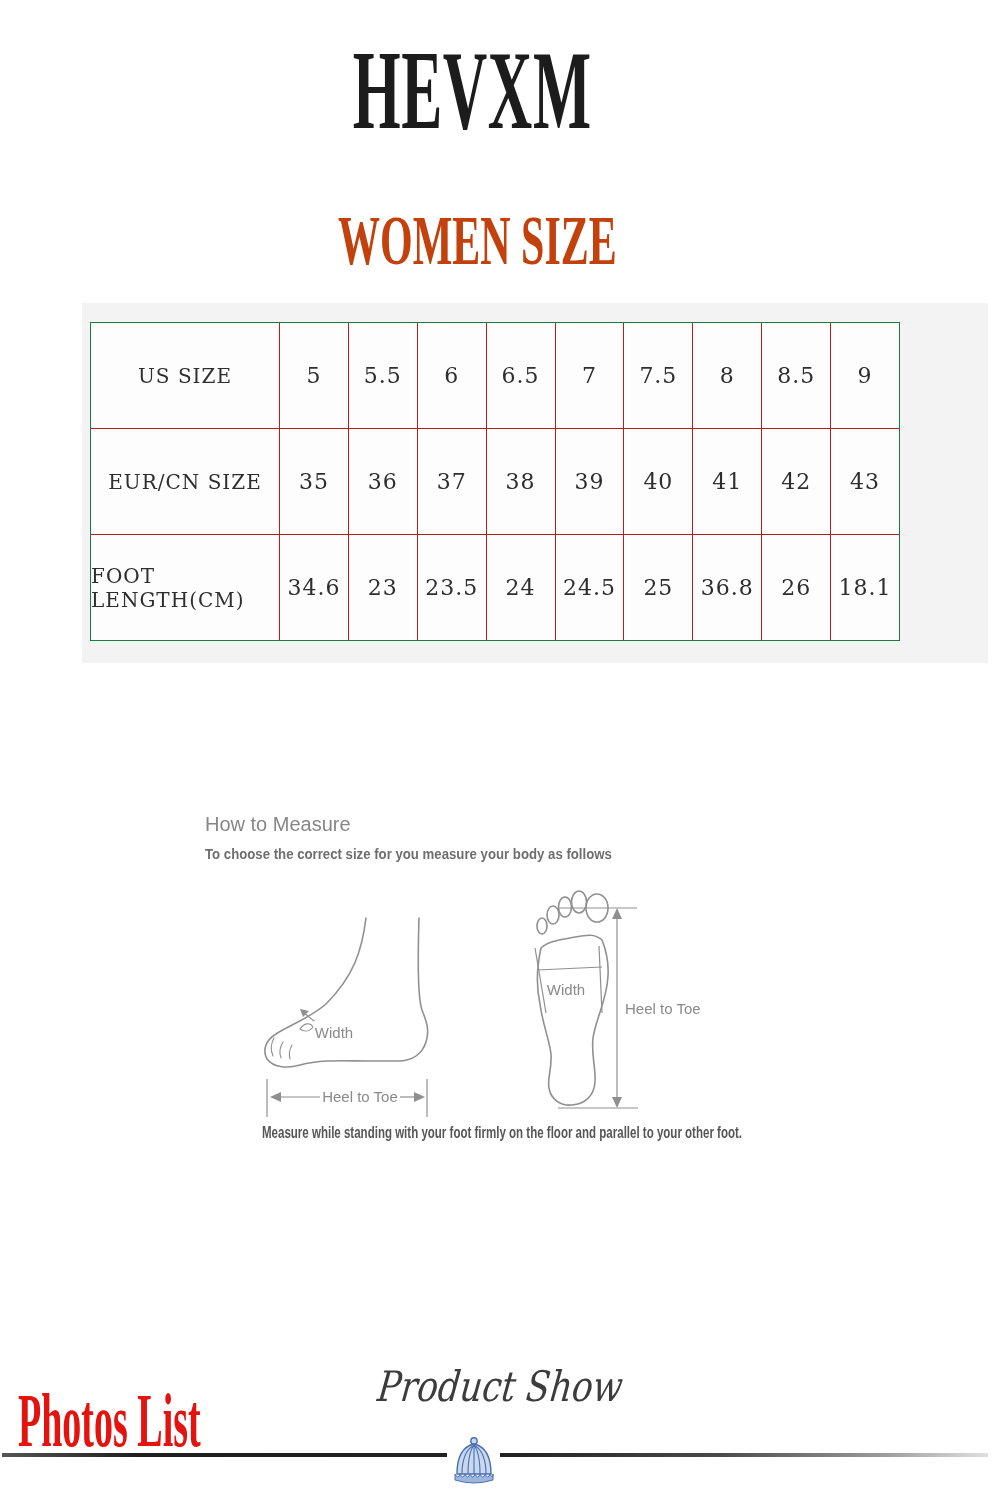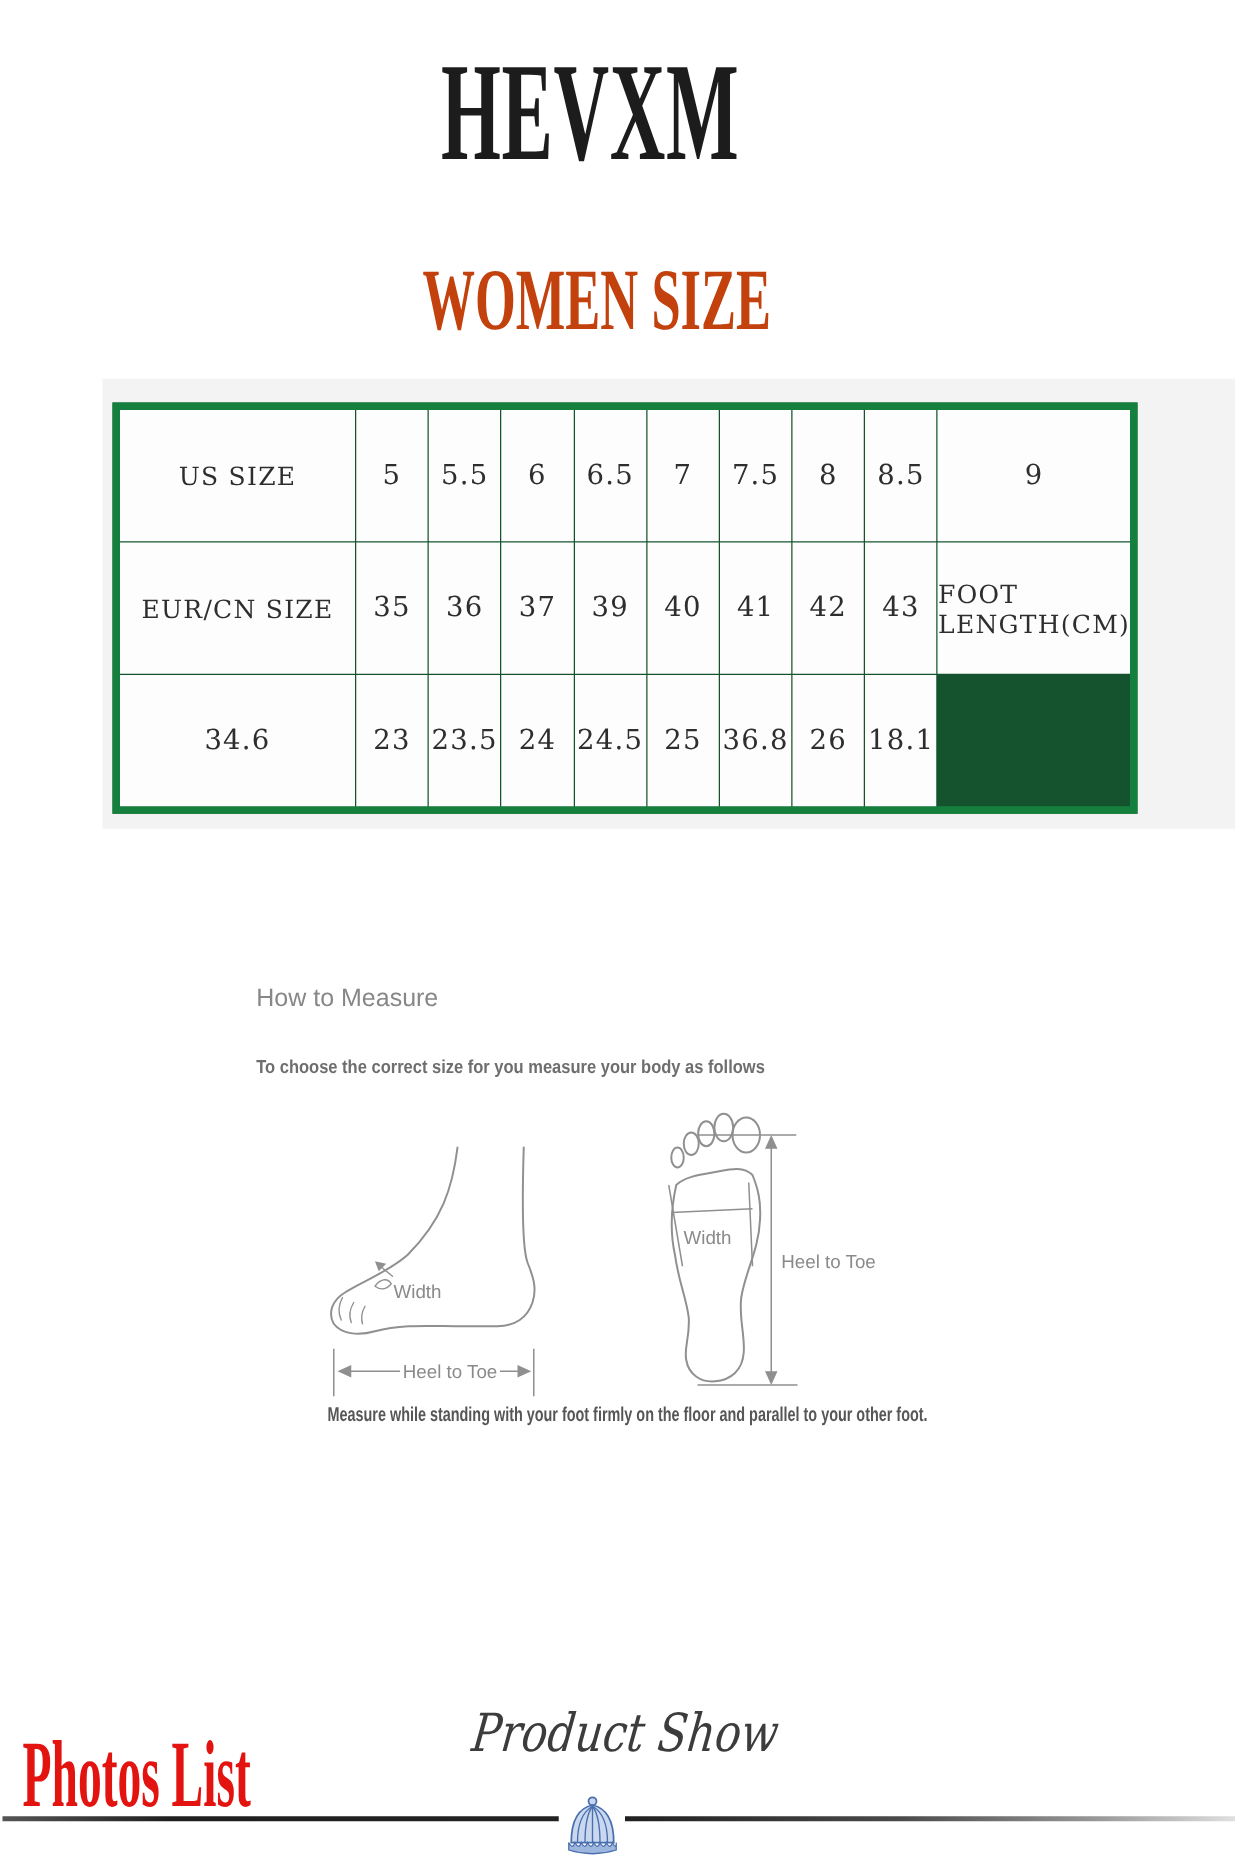--- a/index.html
+++ b/index.html
@@ -22,31 +22,31 @@
   }
   .women-size-title .squeeze{display:inline-block;transform:scaleX(0.60);transform-origin:center;}
 
   
   .table-wash{
     position:absolute;left:82px;top:303px;width:906px;height:360px;background:#f3f3f3;
   }
   .size-table{
     position:absolute;left:90px;top:322px;width:808px;
     display:grid;grid-template-columns:188px repeat(9,1fr);
-    gap:1px;background:#14532d;border:6px solid #15803d;
+    gap:1px;background:#b91c1c;border:1px solid #15803d;
   }
   .size-table .cell{
     background:#fdfdfd;height:105px;display:flex;align-items:center;justify-content:center;
     font-family:"DejaVu Serif",serif;font-size:22px;color:#2e2e2e;letter-spacing:1px;
   }
   .size-table .row-label{font-size:20px;letter-spacing:1px;}
 
   
   .htm-heading{
-    position:absolute;left:205px;top:788px;font-size:20px;color:#878787;font-weight:400;
+    position:absolute;left:205px;top:813px;font-size:20px;color:#878787;font-weight:400;
     white-space:nowrap;
   }
   .htm-subtitle{
     position:absolute;left:205px;top:845px;font-size:15px;color:#6e6e6e;font-weight:700;
     white-space:nowrap;transform:scaleX(0.88);transform-origin:left center;
   }
   .measure-svg{position:absolute;left:250px;top:888px;}
   .measure-caption{
     position:absolute;left:262px;top:1124px;width:720px;
     font-size:16px;font-weight:700;color:#565656;white-space:nowrap;
@@ -97,20 +97,21 @@
     <div class="cell">7</div>
     <div class="cell">7.5</div>
     <div class="cell">8</div>
     <div class="cell">8.5</div>
     <div class="cell">9</div>
 
     <div class="cell row-label">EUR/CN SIZE</div>
     <div class="cell">35</div>
     <div class="cell">36</div>
     <div class="cell">37</div>
+    <div class="cell">38</div>
     <div class="cell">39</div>
     <div class="cell">40</div>
     <div class="cell">41</div>
     <div class="cell">42</div>
     <div class="cell">43</div>
 
     <div class="cell row-label">FOOT LENGTH(CM)</div>
     <div class="cell">34.6</div>
     <div class="cell">23</div>
     <div class="cell">23.5</div>

